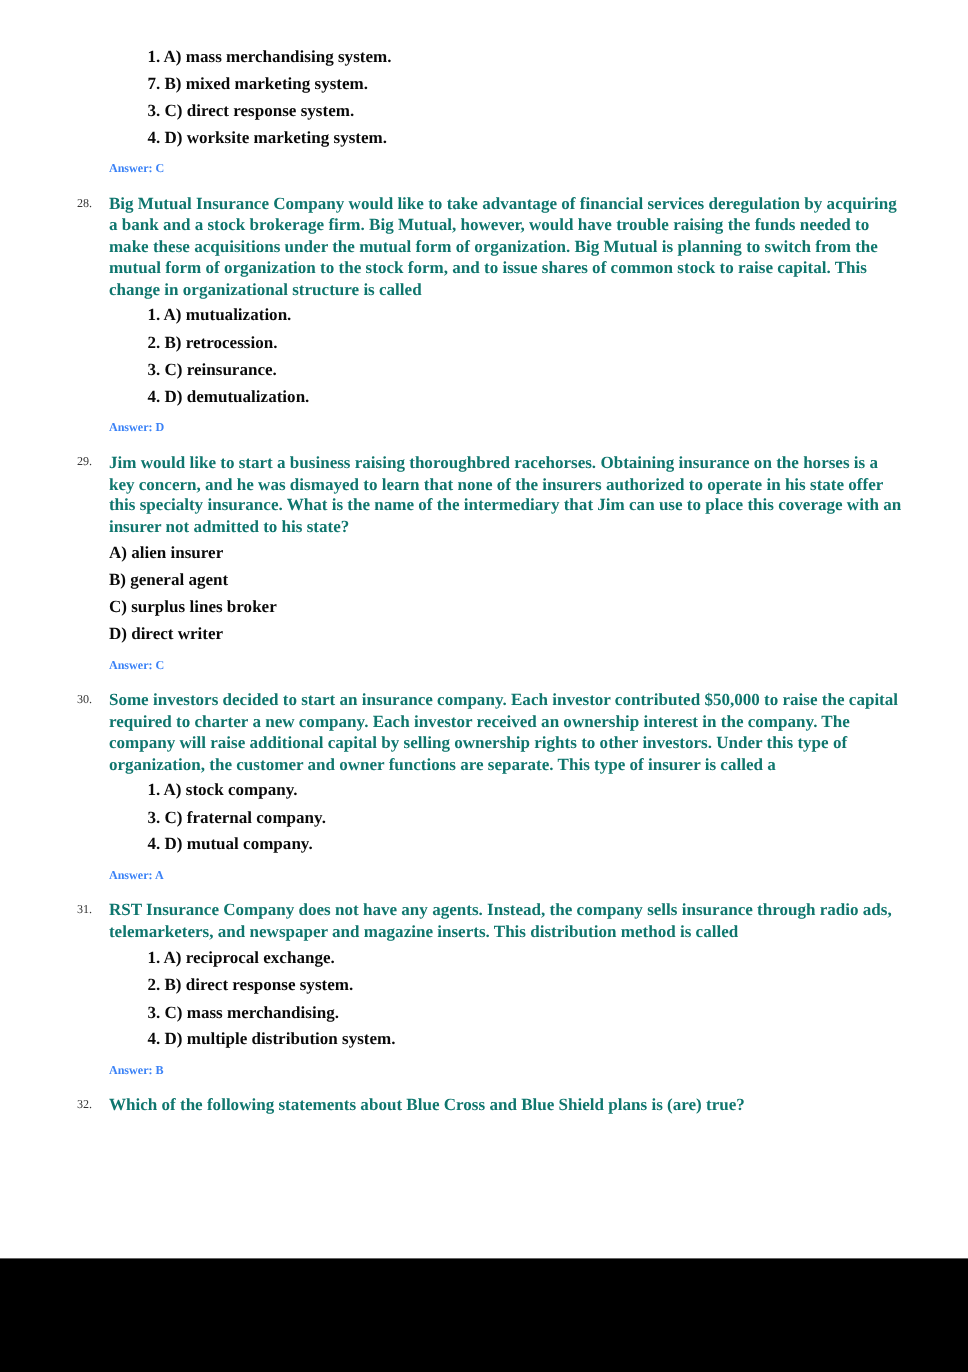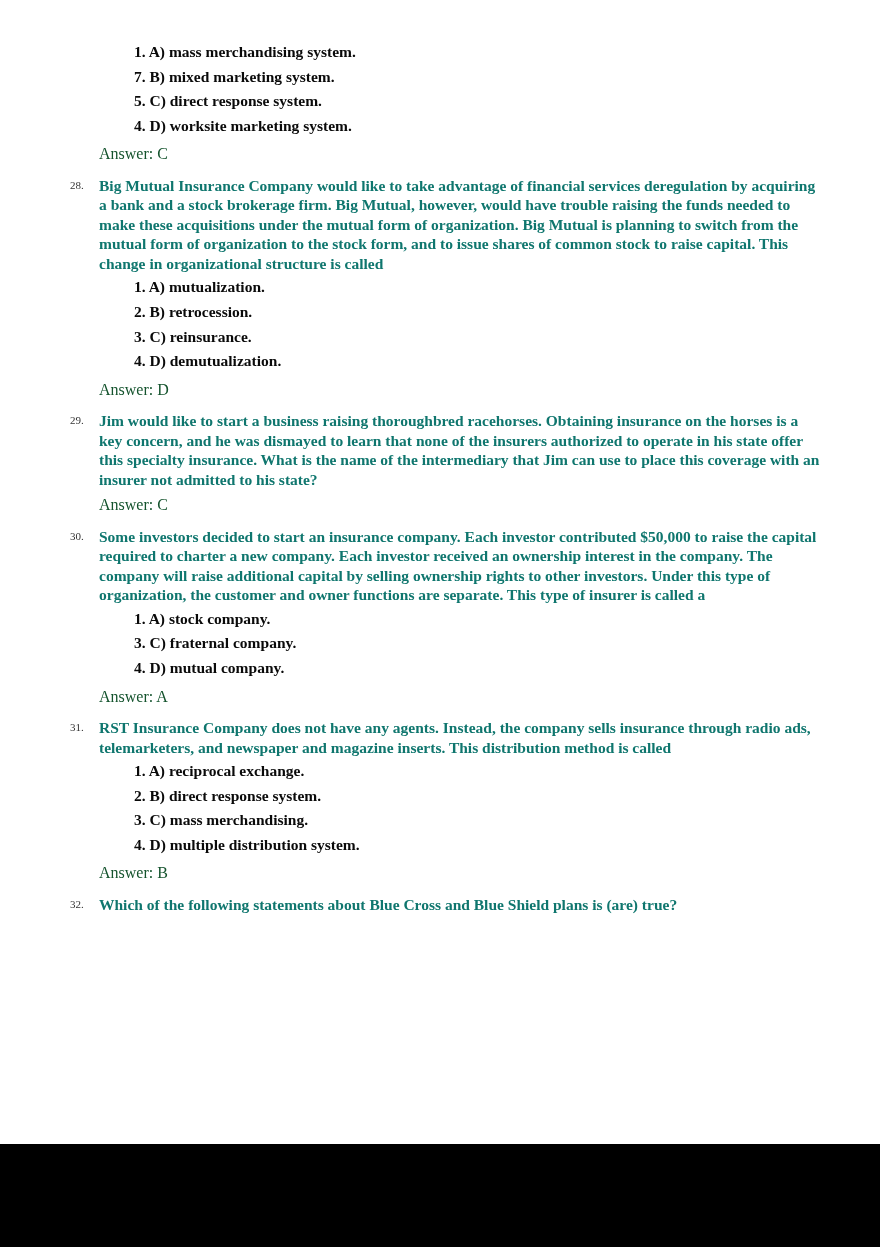--- a/index.html
+++ b/index.html
@@ -46,24 +46,24 @@
   }
   .q-options.indented { padding-left: 35px; }
   .q-options li {
     font-weight: bold;
     font-size: 15.5px;
     line-height: 24.6px;
     color: #0a0a0a;
   }
   .q-answer {
     margin: 6px 0 12px 0;
-    font-size: 16px;
+    font-size: 11px;
     line-height: 19.5px;
-    font-weight: normal;
-    color: #14532d;
+    font-weight: bold;
+    color: #3b82f6;
   }
   .q-options.first-block { margin-top: 0; }
   .footer-bar {
     position: absolute;
     left: 0;
     bottom: 0;
     width: 880px;
     height: 103px;
     background: #000000;
   }
@@ -71,41 +71,47 @@
 </head>
 <body>
 
 <div class="page">
   <div class="content">
   <section class="question">
 
     <ul class="q-options first-block indented">
           <li>1. A) mass merchandising system.</li>
           <li>7. B) mixed marketing system.</li>
-          <li>5. C) direct response system.</li>
+          <li>3. C) direct response system.</li>
           <li>4. D) worksite marketing system.</li>
         </ul>
     <p class="q-answer">Answer: C</p>
   </section>
 
   <section class="question">
     <span class="q-number">28.</span>
     <p class="q-stem">Big Mutual Insurance Company would like to take advantage of financial services deregulation by acquiring a bank and a stock brokerage firm. Big Mutual, however, would have trouble raising the funds needed to make these acquisitions under the mutual form of organization. Big Mutual is planning to switch from the mutual form of organization to the stock form, and to issue shares of common stock to raise capital. This change in organizational structure is called</p>
     <ul class="q-options indented">
           <li>1. A) mutualization.</li>
           <li>2. B) retrocession.</li>
           <li>3. C) reinsurance.</li>
           <li>4. D) demutualization.</li>
         </ul>
     <p class="q-answer">Answer: D</p>
   </section>
 
   <section class="question">
     <span class="q-number">29.</span>
     <p class="q-stem">Jim would like to start a business raising thoroughbred racehorses. Obtaining insurance on the horses is a key concern, and he was dismayed to learn that none of the insurers authorized to operate in his state offer this specialty insurance. What is the name of the intermediary that Jim can use to place this coverage with an insurer not admitted to his state?</p>
+    <ul class="q-options">
+          <li>A) alien insurer</li>
+          <li>B) general agent</li>
+          <li>C) surplus lines broker</li>
+          <li>D) direct writer</li>
+        </ul>
     <p class="q-answer">Answer: C</p>
   </section>
 
   <section class="question">
     <span class="q-number">30.</span>
     <p class="q-stem">Some investors decided to start an insurance company. Each investor contributed $50,000 to raise the capital required to charter a new company. Each investor received an ownership interest in the company. The company will raise additional capital by selling ownership rights to other investors. Under this type of organization, the customer and owner functions are separate. This type of insurer is called a</p>
     <ul class="q-options indented">
           <li>1. A) stock company.</li>
           <li>3. C) fraternal company.</li>
           <li>4. D) mutual company.</li>

